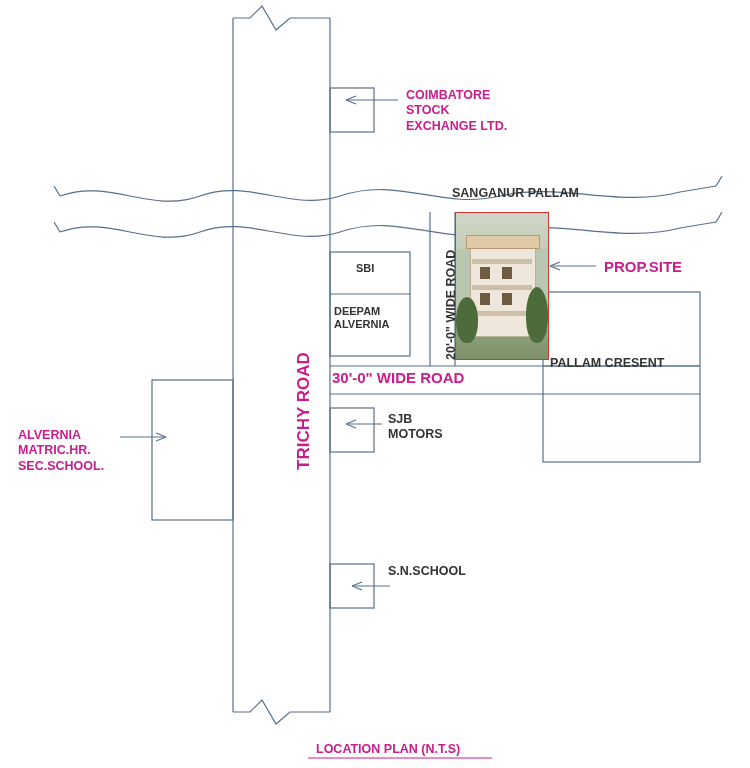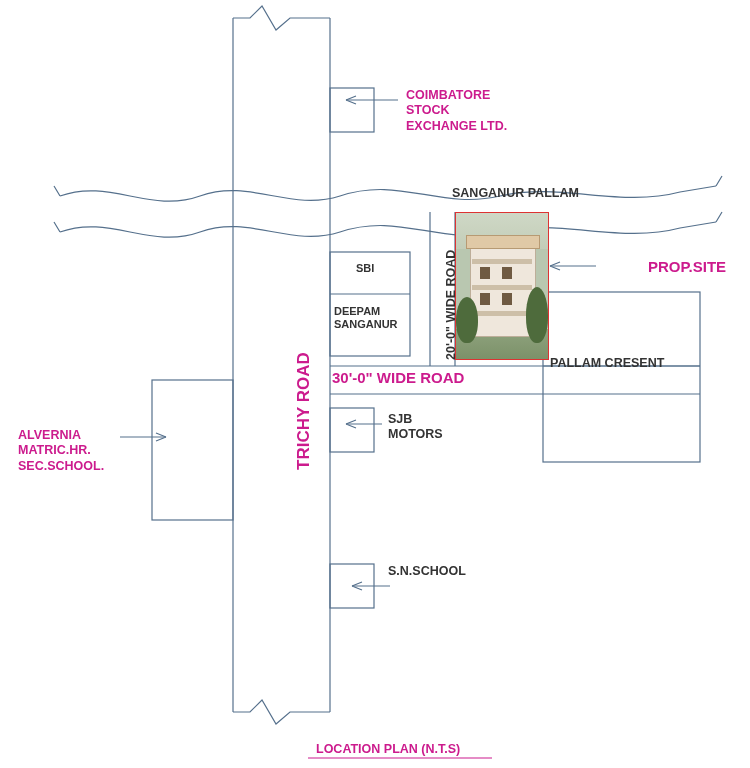--- a/index.html
+++ b/index.html
@@ -173,27 +173,27 @@
 
   <div class="lbl magenta med" style="left:406px; top:88px;">COIMBATORE
 STOCK
 EXCHANGE LTD.</div>
 
   <div class="lbl dark med" style="left:452px; top:186px;">SANGANUR PALLAM</div>
 
   <div class="lbl dark small" style="left:344px; top:262px;margin-left:12px;">SBI</div>
 
   <div class="lbl dark small" style="left:334px; top:305px;">DEEPAM
-SANGANUR</div>
+ALVERNIA</div>
 
   <div class="vert-road dark med" style="left:444px; top:360px;">20'-0" WIDE ROAD</div>
 
   <div class="vert-road magenta big" style="left:294px; top:470px; font-size:17px;">TRICHY ROAD</div>
 
-  <div class="lbl magenta big" style="left:604px; top:258px;margin-left:44px;">PROP.SITE</div>
+  <div class="lbl magenta big" style="left:604px; top:258px;">PROP.SITE</div>
 
   <div class="lbl dark med" style="left:550px; top:356px;">PALLAM CRESENT</div>
 
   <div class="lbl magenta big" style="left:332px; top:369px;">30'-0" WIDE ROAD</div>
 
   <div class="lbl magenta med" style="left:18px; top:428px;">ALVERNIA
 MATRIC.HR.
 SEC.SCHOOL.</div>
 
   <div class="lbl dark med" style="left:388px; top:412px;">SJB

